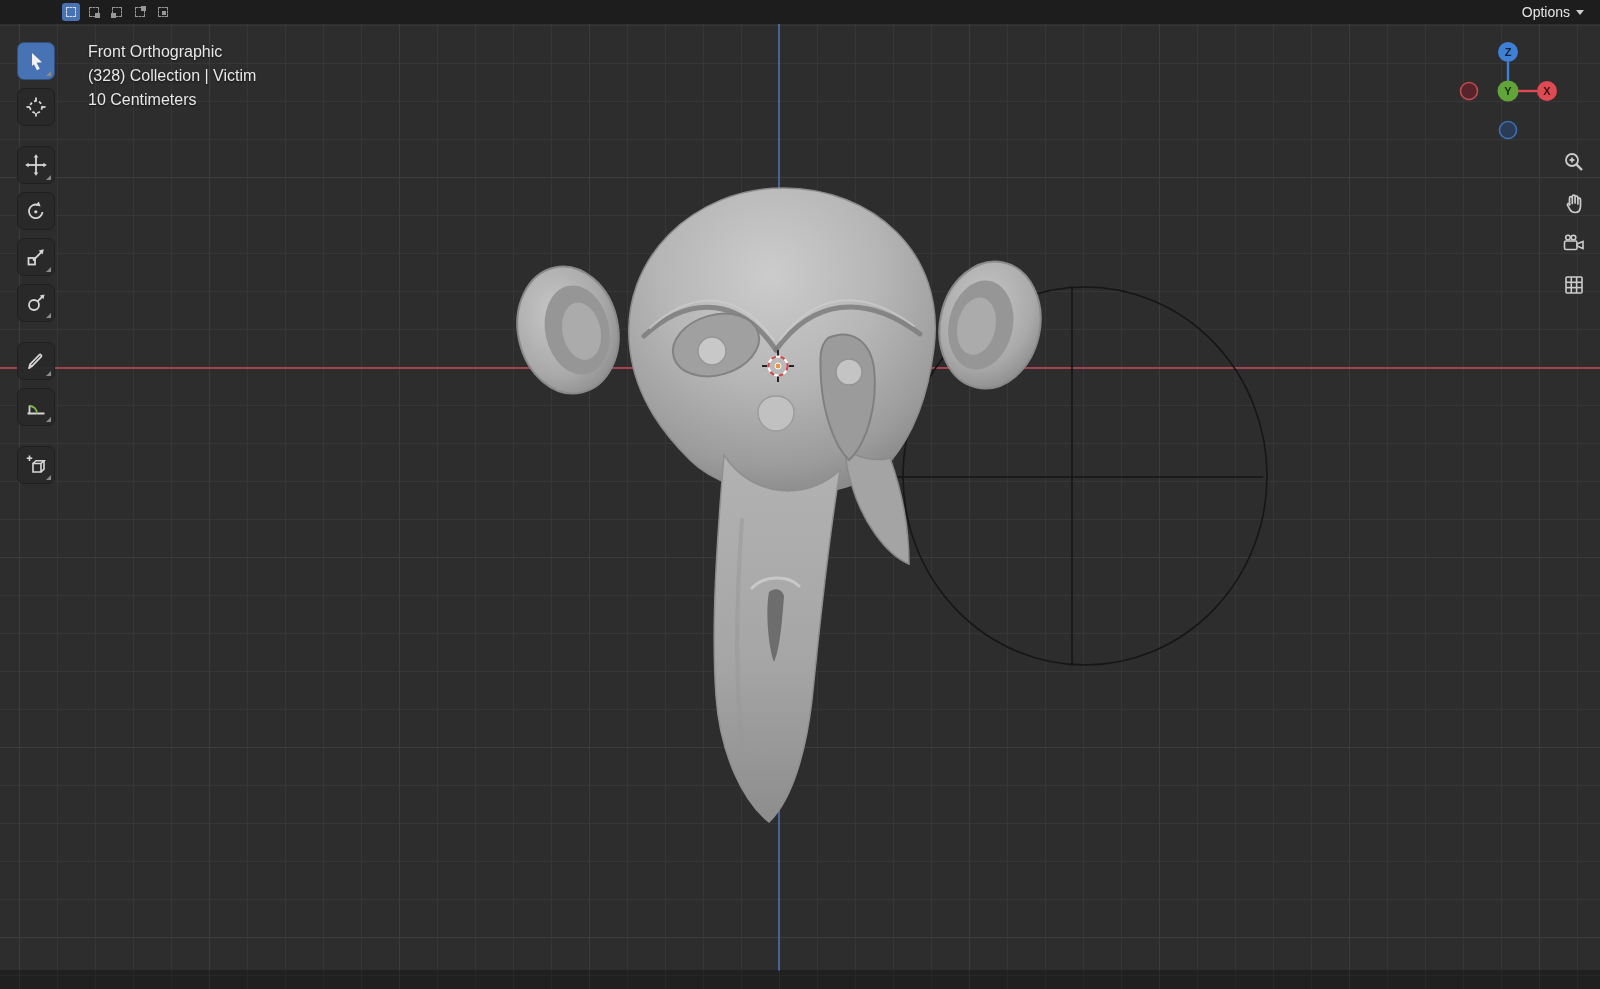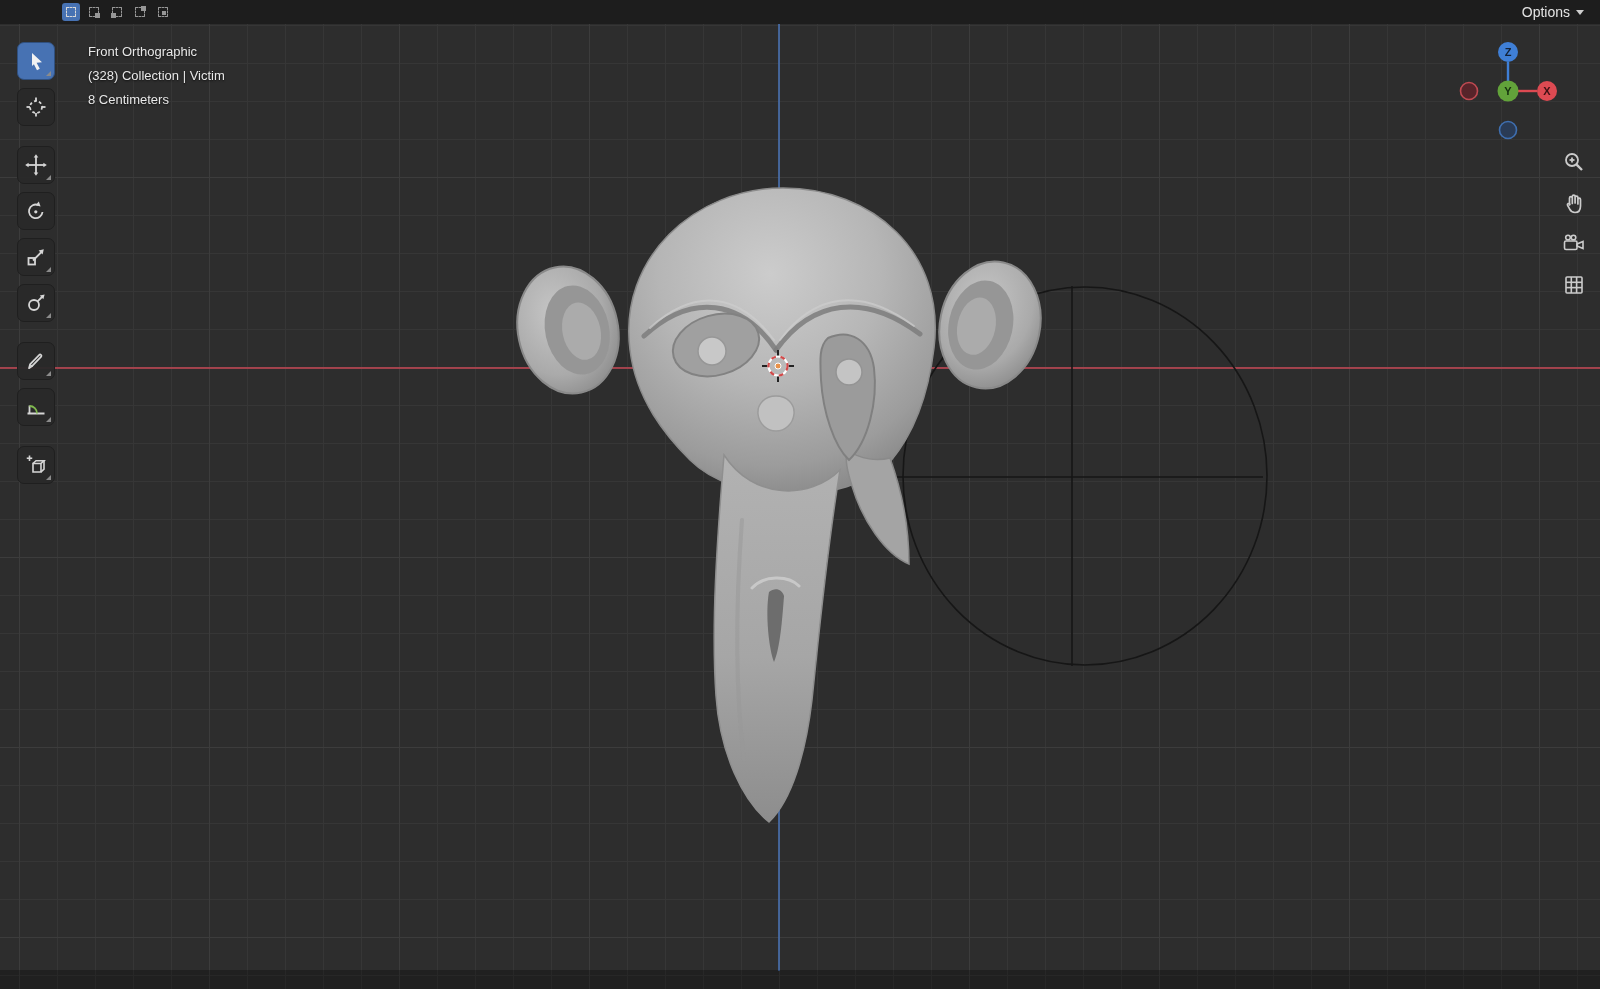--- a/index.html
+++ b/index.html
@@ -31,21 +31,21 @@
   .mode-btn:not(.active) .dash-sq{border-color:#979797;}
   .mode-btn:not(.active)::after{content:"";position:absolute;width:5px;height:5px;background:#979797;right:3px;bottom:3px;}
   .mode-btn.m3::after{right:auto;left:3px;}
   .mode-btn.m4::after{bottom:auto;top:3px;}
   .mode-btn.m5::after{width:4px;height:4px;right:6px;bottom:6px;}
   .topbar-spacer{flex:1;}
   .options-btn{display:flex;align-items:center;gap:6px;color:#e4e4e4;font-size:14px;padding:2px 6px;border-radius:4px;cursor:default;}
   .caret-down{width:0;height:0;border-left:4px solid transparent;border-right:4px solid transparent;border-top:5px solid #cfcfcf;display:inline-block;}
 
   
-  .overlay-text{position:absolute;left:88px;top:40px;z-index:20;color:#e8e8e8;font-size:13px;
+  .overlay-text{position:absolute;left:88px;top:40px;z-index:20;color:#e8e8e8;font-size:16px;
     line-height:24px;text-shadow:0 1px 2px rgba(0,0,0,.65);}
 
   
   .toolbar{position:absolute;left:17px;top:42px;width:40px;display:flex;flex-direction:column;z-index:30;}
   .tool{width:38px;height:38px;border-radius:7px;background:rgba(41,41,41,.95);border:1px solid #1f1f1f;
     margin-bottom:8px;display:flex;align-items:center;justify-content:center;position:relative;cursor:default;}
   .tool.active{background:var(--accent-blue);border-color:#30507f;}
   .tool.group-gap{margin-top:12px;}
   .tool.has-sub::after{content:"";position:absolute;right:3px;bottom:3px;width:0;height:0;
     border-left:5px solid transparent;border-bottom:5px solid #8b8b8b;}
@@ -199,21 +199,21 @@
     <div class="topbar-spacer"></div>
     <div class="options-btn">
       <span>Options</span>
       <span class="caret-down"></span>
     </div>
   </div>
 
   <div class="overlay-text">
     <div>Front Orthographic</div>
     <div>(328) Collection | Victim</div>
-    <div>8 Centimeters</div>
+    <div>10 Centimeters</div>
   </div>
 
   <div class="toolbar">
 
     <div class="tool active has-sub" title="tweak-select">
       <span>
         <svg width="24" height="24" viewBox="0 0 24 24">
           <polygon points="8,4 18,13.2 12.6,13.8 15.8,19.8 13,21.3 9.9,15.2 8,17" fill="#f2f2f2"></polygon>
         </svg>
       </span>

